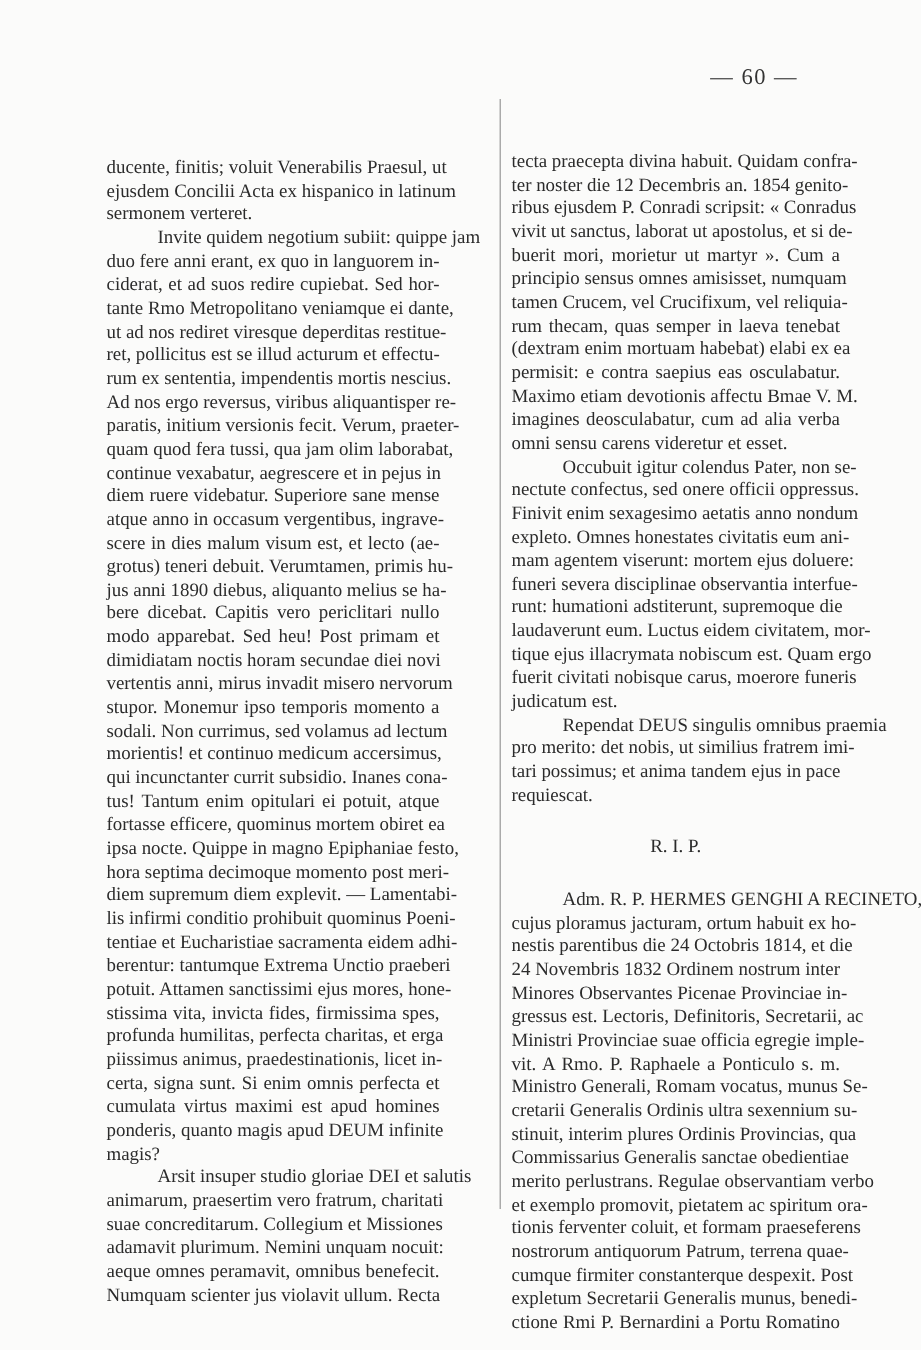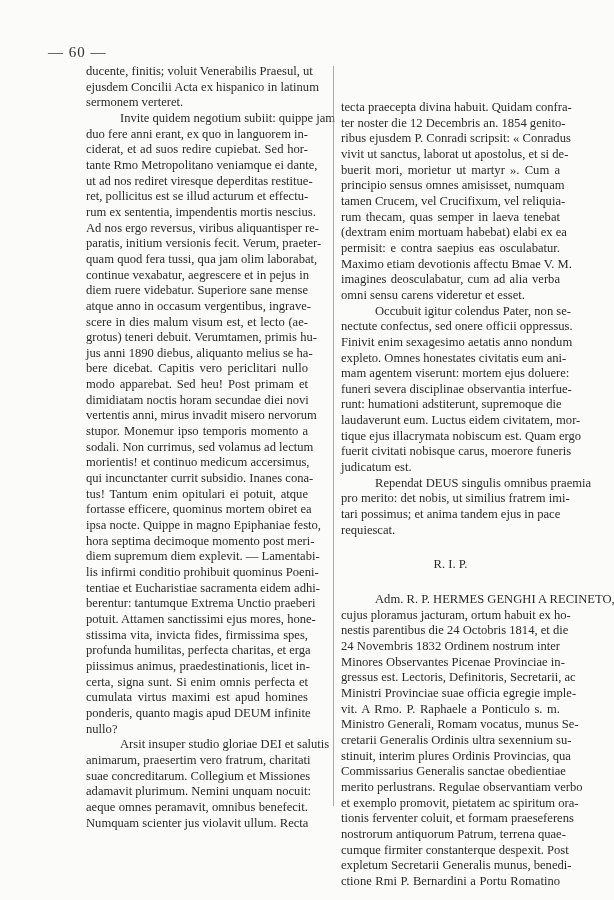--- a/index.html
+++ b/index.html
@@ -1,27 +1,27 @@
 <!DOCTYPE html>
 <html><head>
 <meta charset="utf-8">
 <style>
   html, body { margin: 0; padding: 0; }
   body {
     width: 614px; height: 900px; background: #fbfbfa; position: relative; overflow: hidden;
     font-family: "Liberation Serif", "DejaVu Serif", serif; color: #2b2b2b;
   }
   .page-number {
-    position: absolute; left: 0; width: 532px; top: 44px; text-align: left;
+    position: absolute; left: 0; width: 532px; top: 44px; text-align: right;
     font-size: 15px; letter-spacing: 1px; color: #333; padding-left: 48px; box-sizing: border-box;
   }
   .column {
     position: absolute; top: 64px; font-size: 12.6px; line-height: 15.65px;
   }
-  .col-left { left: 86px; width: 222px; }
+  .col-left { left: 71px; width: 222px; margin-top: 40px; }
   .col-right { left: 341px; width: 219px; margin-top: 36px; }
   .divider {
     position: absolute; left: 333px; top: 66px; width: 1px; height: 740px;
     background: linear-gradient(#888 0 0) no-repeat; background-size: 1px 100%; opacity: 0.7;
   }
   .line { display: block; white-space: nowrap; text-align: justify; text-align-last: justify; }
   .line.last { text-align-last: left; }
   .line.indent { padding-left: 34px; }
   .line.center { text-align: right; text-align-last: center; }
   .spacer { display: block; height: 19px; }
@@ -67,21 +67,21 @@
   <span class="line">lis infirmi conditio prohibuit quominus Poeni-</span>
   <span class="line">tentiae et Eucharistiae sacramenta eidem adhi-</span>
   <span class="line">berentur: tantumque Extrema Unctio praeberi</span>
   <span class="line">potuit. Attamen sanctissimi ejus mores, hone-</span>
   <span class="line">stissima vita, invicta fides, firmissima spes,</span>
   <span class="line">profunda humilitas, perfecta charitas, et erga</span>
   <span class="line">piissimus animus, praedestinationis, licet in-</span>
   <span class="line">certa, signa sunt. Si enim omnis perfecta et</span>
   <span class="line">cumulata virtus maximi est apud homines</span>
   <span class="line">ponderis, quanto magis apud DEUM infinite</span>
-  <span class="line last">nullo?</span>
+  <span class="line last">magis?</span>
   <span class="line indent">Arsit insuper studio gloriae DEI et salutis</span>
   <span class="line">animarum, praesertim vero fratrum, charitati</span>
   <span class="line">suae concreditarum. Collegium et Missiones</span>
   <span class="line">adamavit plurimum. Nemini unquam nocuit:</span>
   <span class="line">aeque omnes peramavit, omnibus benefecit.</span>
   <span class="line">Numquam scienter jus violavit ullum. Recta</span>
 </div>
 
 <div class="divider"></div>
 

